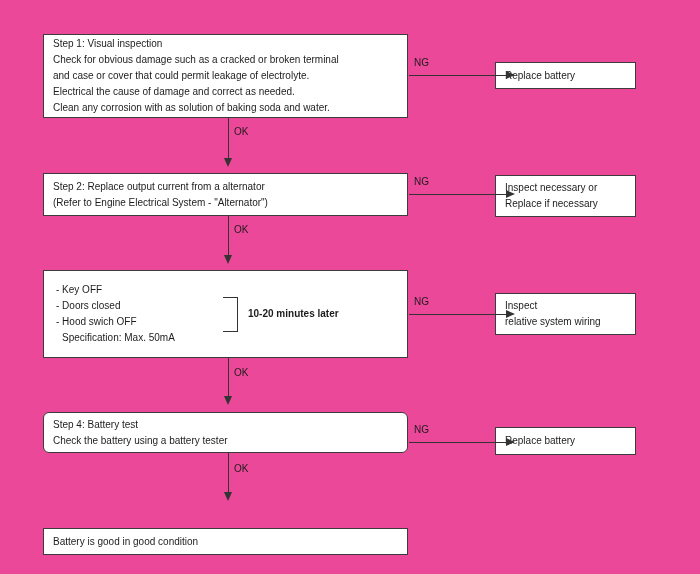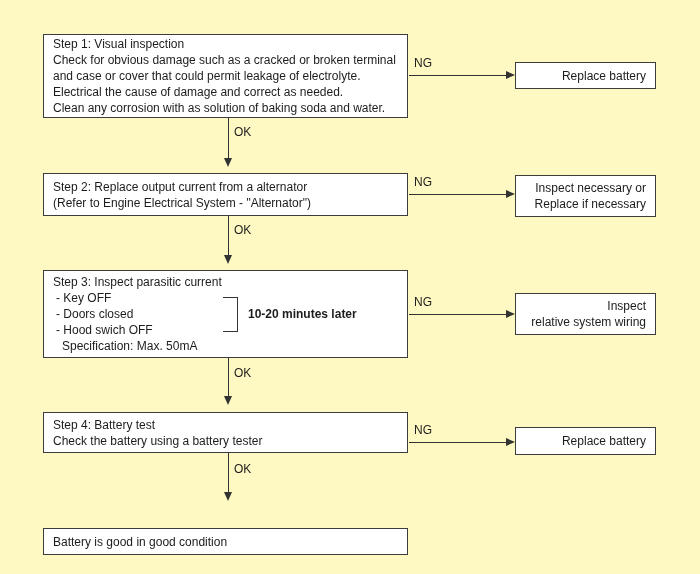--- a/index.html
+++ b/index.html
@@ -4,44 +4,44 @@
 <style>
   html, body {
     margin: 0;
     padding: 0;
     background: #ffffff;
   }
   .canvas {
     position: relative;
     width: 700px;
     height: 574px;
-    background: #fef9c3;
+    background: #ec4899;
     font-family: "Liberation Sans", sans-serif;
-    font-size: 12px;
+    font-size: 10px;
     color: #1c1c1c;
     overflow: hidden;
   }
   .box {
     position: absolute;
     box-sizing: border-box;
     border: 1px solid #3c3c3c;
     background: #ffffff;
     padding: 2px 9px;
     line-height: 16px;
     display: flex;
     flex-direction: column;
     justify-content: center;
   }
   .main-box { left: 43px; width: 365px; }
-  .side-box { left: 515px; width: 141px; text-align: right; }
+  .side-box { left: 495px; width: 141px; }
 
   .step1-box  { top: 34px;  height: 84px; }
   .step2-box  { top: 173px; height: 43px; }
   .step3-box  { top: 270px; height: 88px; }
-  .step4-box  { top: 412px; height: 41px; }
+  .step4-box  { top: 412px; height: 41px; border-radius: 6px; }
   .result-box { top: 528px; height: 27px; }
 
   .ngbox1 { top: 62px;  height: 27px; }
   .ngbox2 { top: 175px; height: 42px; }
   .ngbox3 { top: 293px; height: 42px; }
   .ngbox4 { top: 427px; height: 28px; }
 
   .dash-line { padding-left: 3px; }
   .spec-line { padding-left: 9px; }
 
@@ -138,21 +138,20 @@
     <div>Electrical the cause of damage and correct as needed.</div>
     <div>Clean any corrosion with as solution of baking soda and water.</div>
   </div>
 
   <div class="box main-box step2-box">
     <div>Step 2: Replace output current from a alternator</div>
     <div>(Refer to Engine Electrical System - "Alternator")</div>
   </div>
 
   <div class="box main-box step3-box">
-    <div>Step 3: Inspect parasitic current</div>
     <div class="dash-line">- Key OFF</div>
     <div class="dash-line">- Doors closed</div>
     <div class="dash-line">- Hood swich OFF</div>
     <div class="spec-line">Specification: Max. 50mA</div>
   </div>
 
   <div class="bracket"></div>
   <div class="bracket-note">10-20 minutes later</div>
 
   <div class="box main-box step4-box">

